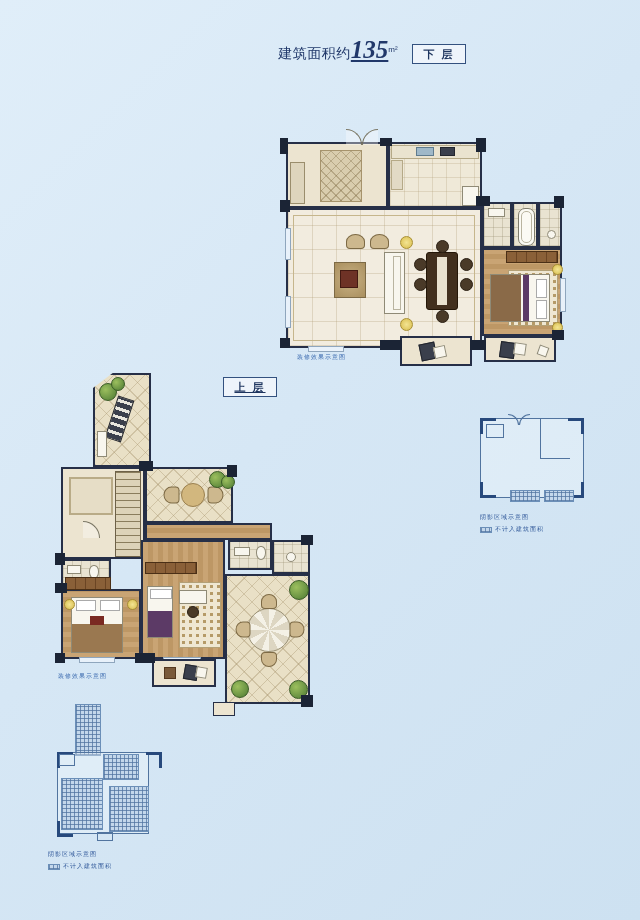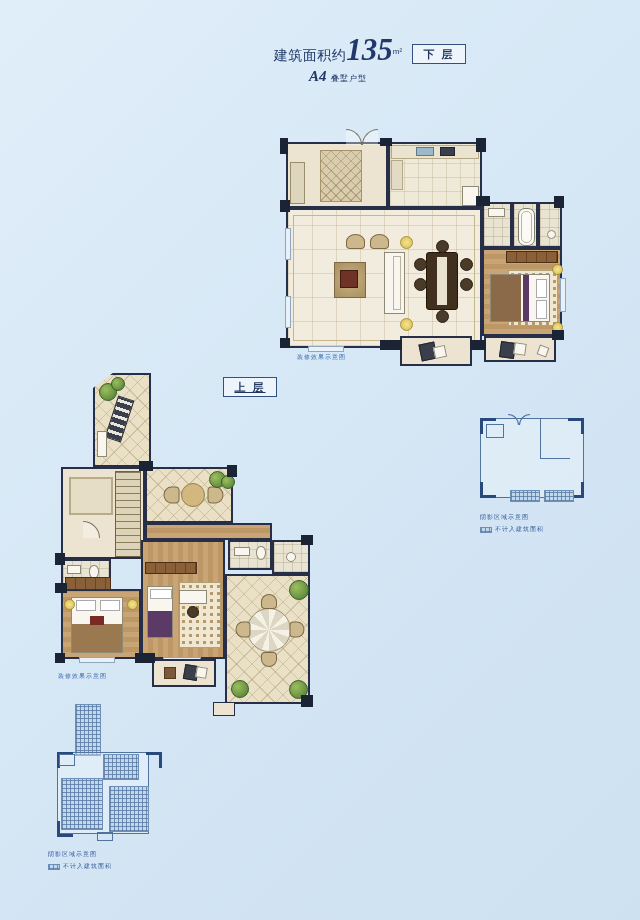--- a/index.html
+++ b/index.html
@@ -4,21 +4,21 @@
 <style>
   html,body{margin:0;padding:0;}
   body{width:640px;height:920px;font-family:"Liberation Sans",sans-serif;}
   .canvas{position:relative;width:640px;height:920px;overflow:hidden;
     background:linear-gradient(135deg,#e0eef9 0%,#d6e7f5 45%,#cde1f1 100%);}
   .abs{position:absolute;box-sizing:border-box;}
 
   
   .title-block{left:258px;top:40px;width:160px;text-align:center;color:#21386a;}
   .t-small{font-size:14px;letter-spacing:0.5px;}
-  .t-big{font-family:"Liberation Serif",serif;font-style:italic;font-weight:bold;font-size:31px;line-height:20px;}
+  .t-big{font-family:"Liberation Serif",serif;font-style:italic;font-weight:bold;font-size:25px;line-height:20px;text-decoration:underline;}
   .t-unit{font-size:8px;vertical-align:6px;}
   .t-model{font-family:"Liberation Serif",serif;font-style:italic;font-weight:bold;font-size:15px;}
   .t-type{font-size:8px;letter-spacing:1px;}
   .floor-box{height:20px;border:1px solid #33517f;background:#eef4fb;color:#1e355f;
     font-size:11px;font-weight:bold;line-height:19px;text-align:center;letter-spacing:2px;}
 
   
   .room{position:absolute;box-sizing:border-box;border:2px solid #262f47;}
   .wall{position:absolute;background:#1b2435;}
   .win{position:absolute;background:#e8f1fa;border:1px solid #8fa6bd;}
@@ -68,24 +68,20 @@
 </style>
 </head>
 <body>
 
 <div class="canvas">
 
   <div class="abs title-block">
     <div>
       <span class="t-small">建筑面积约</span><span class="t-big">135</span><span class="t-unit">m²</span>
     </div>
-    <div style="margin-top:2px;">
-      <span class="t-model">A4</span>
-      <span class="t-type">叠墅户型</span>
-    </div>
   </div>
 
   <div class="abs floor-box" style="left:412px;top:44px;width:54px;">下 层</div>
   <div class="abs floor-box" style="left:223px;top:377px;width:54px;text-decoration:underline;">上 层</div>
 
   <div class="abs" style="left:280px;top:138px;width:285px;height:230px;">
 
     <div class="room floor-cream" style="left:6px;top:4px;width:102px;height:66px;">
       <div class="furn" style="left:2px;top:18px;width:15px;height:42px;background:#ded5bd;border:1px solid #9a8d6c;"></div>
       <div class="furn rug-di" style="left:32px;top:6px;width:42px;height:52px;"></div>

